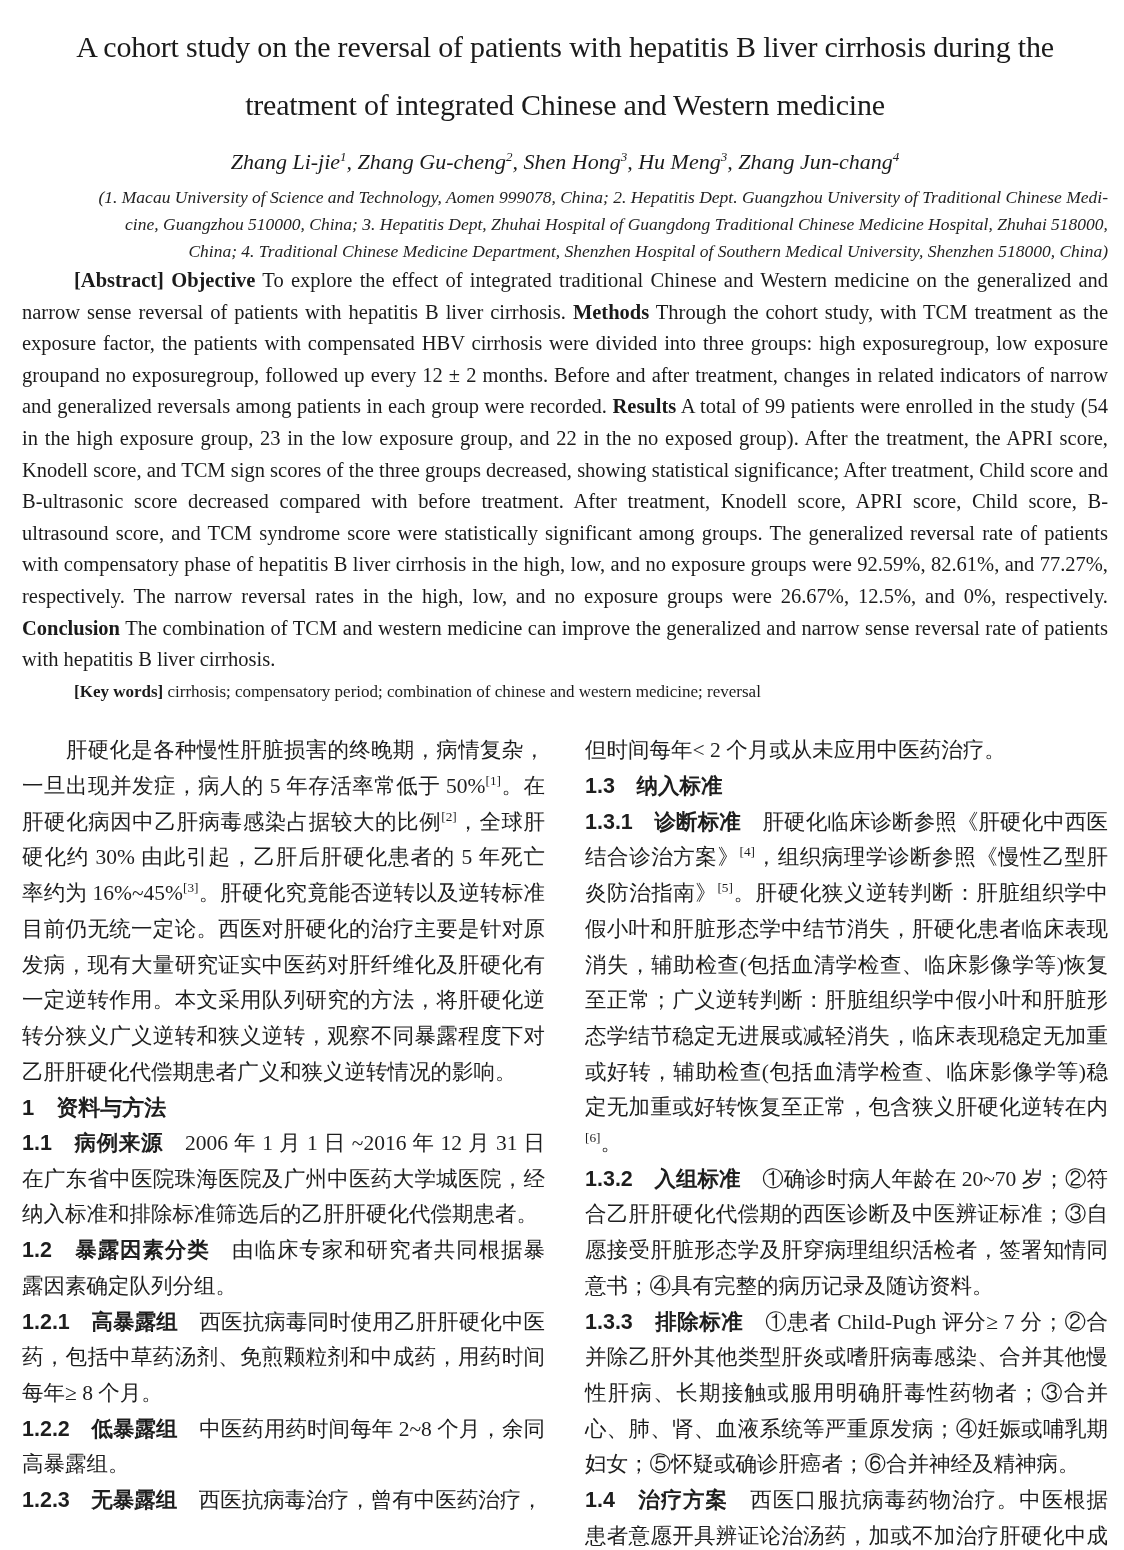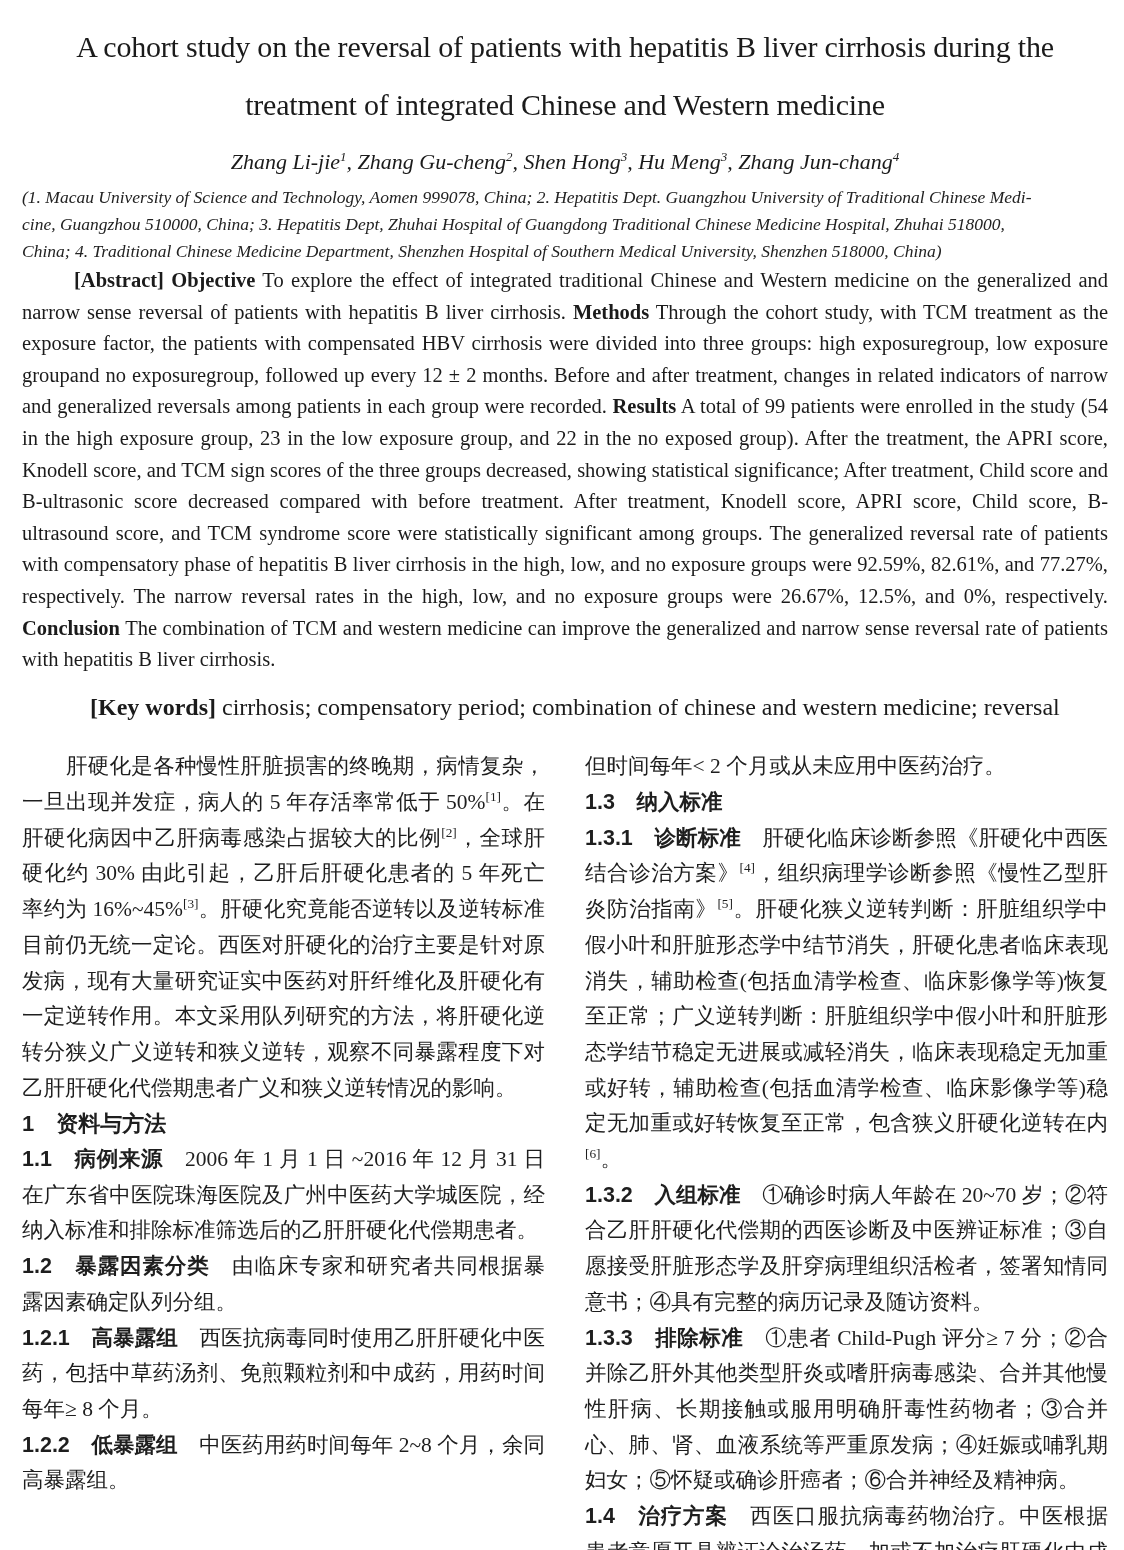--- a/index.html
+++ b/index.html
@@ -21,39 +21,39 @@
     letter-spacing: -0.2px;
   }
   .authors {
     text-align: center;
     font-style: italic;
     font-size: 22px;
     margin-top: 15px;
   }
   .authors sup { font-size: 13px; }
   .affiliations {
-    text-align: left;
+    text-align: right;
     font-style: italic;
     font-size: 17.5px;
     line-height: 27px;
     margin-top: 9px;
     color: #222;
   }
   .abstract {
     font-size: 20.5px;
     line-height: 31.6px;
     text-align: justify;
     text-indent: 52px;
     margin: 0 0 0 0;
   }
   .keywords {
-    font-size: 24px;
+    font-size: 17px;
     line-height: 31.6px;
     text-indent: 52px;
-    margin: 16px;
+    margin: 0;
   }
   .b { font-weight: bold; }
   sup { font-size: 0.62em; line-height: 0; vertical-align: super; }
 
   .columns {
     display: flex;
     gap: 40px;
     margin-top: 26px;
   }
   .col {
@@ -94,20 +94,21 @@
   <p class="keywords"><span class="b">[Key words]</span><span> cirrhosis; compensatory period; combination of chinese and western medicine; reversal</span></p>
 
   <div class="columns">
     <div class="col">
         <p class="para-indent"><span>肝硬化是各种慢性肝脏损害的终晚期，病情复杂，一旦出现并发症，病人的 5 年存活率常低于 50%</span><sup>[1]</sup><span>。在肝硬化病因中乙肝病毒感染占据较大的比例</span><sup>[2]</sup><span>，全球肝硬化约 30% 由此引起，乙肝后肝硬化患者的 5 年死亡率约为 16%~45%</span><sup>[3]</sup><span>。肝硬化究竟能否逆转以及逆转标准目前仍无统一定论。西医对肝硬化的治疗主要是针对原发病，现有大量研究证实中医药对肝纤维化及肝硬化有一定逆转作用。本文采用队列研究的方法，将肝硬化逆转分狭义广义逆转和狭义逆转，观察不同暴露程度下对乙肝肝硬化代偿期患者广义和狭义逆转情况的影响。</span></p>
         <p class="h1"><span class="hei">1　资料与方法</span></p>
         <p class="para"><span class="hei">1.1　病例来源</span><span>　2006 年 1 月 1 日 ~2016 年 12 月 31 日在广东省中医院珠海医院及广州中医药大学城医院，经纳入标准和排除标准筛选后的乙肝肝硬化代偿期患者。</span></p>
         <p class="para"><span class="hei">1.2　暴露因素分类</span><span>　由临床专家和研究者共同根据暴露因素确定队列分组。</span></p>
         <p class="para"><span class="hei">1.2.1　高暴露组</span><span>　西医抗病毒同时使用乙肝肝硬化中医药，包括中草药汤剂、免煎颗粒剂和中成药，用药时间每年≥ 8 个月。</span></p>
         <p class="para"><span class="hei">1.2.2　低暴露组</span><span>　中医药用药时间每年 2~8 个月，余同高暴露组。</span></p>
+        <p class="para"><span class="hei">1.2.3　无暴露组</span><span>　西医抗病毒治疗，曾有中医药治疗，</span></p>
       </div>
     <div class="col">
         <p class="para"><span>但时间每年&lt; 2 个月或从未应用中医药治疗。</span></p>
         <p class="para"><span class="hei">1.3　纳入标准</span></p>
         <p class="para"><span class="hei">1.3.1　诊断标准</span><span>　肝硬化临床诊断参照《肝硬化中西医结合诊治方案》</span><sup>[4]</sup><span>，组织病理学诊断参照《慢性乙型肝炎防治指南》</span><sup>[5]</sup><span>。肝硬化狭义逆转判断：肝脏组织学中假小叶和肝脏形态学中结节消失，肝硬化患者临床表现消失，辅助检查(包括血清学检查、临床影像学等)恢复至正常；广义逆转判断：肝脏组织学中假小叶和肝脏形态学结节稳定无进展或减轻消失，临床表现稳定无加重或好转，辅助检查(包括血清学检查、临床影像学等)稳定无加重或好转恢复至正常，包含狭义肝硬化逆转在内</span><sup>[6]</sup><span>。</span></p>
         <p class="para"><span class="hei">1.3.2　入组标准</span><span>　①确诊时病人年龄在 20~70 岁；②符合乙肝肝硬化代偿期的西医诊断及中医辨证标准；③自愿接受肝脏形态学及肝穿病理组织活检者，签署知情同意书；④具有完整的病历记录及随访资料。</span></p>
         <p class="para"><span class="hei">1.3.3　排除标准</span><span>　①患者 Child-Pugh 评分≥ 7 分；②合并除乙肝外其他类型肝炎或嗜肝病毒感染、合并其他慢性肝病、长期接触或服用明确肝毒性药物者；③合并心、肺、肾、血液系统等严重原发病；④妊娠或哺乳期妇女；⑤怀疑或确诊肝癌者；⑥合并神经及精神病。</span></p>
         <p class="para"><span class="hei">1.4　治疗方案</span><span>　西医口服抗病毒药物治疗。中医根据患者意愿开具辨证论治汤药，加或不加治疗肝硬化中成药，详细记录治疗期间的用药及用药时间。中医汤药开具时，根据患者临床特点和证候演变规律，随证加减。</span></p>
       </div>
   </div>

